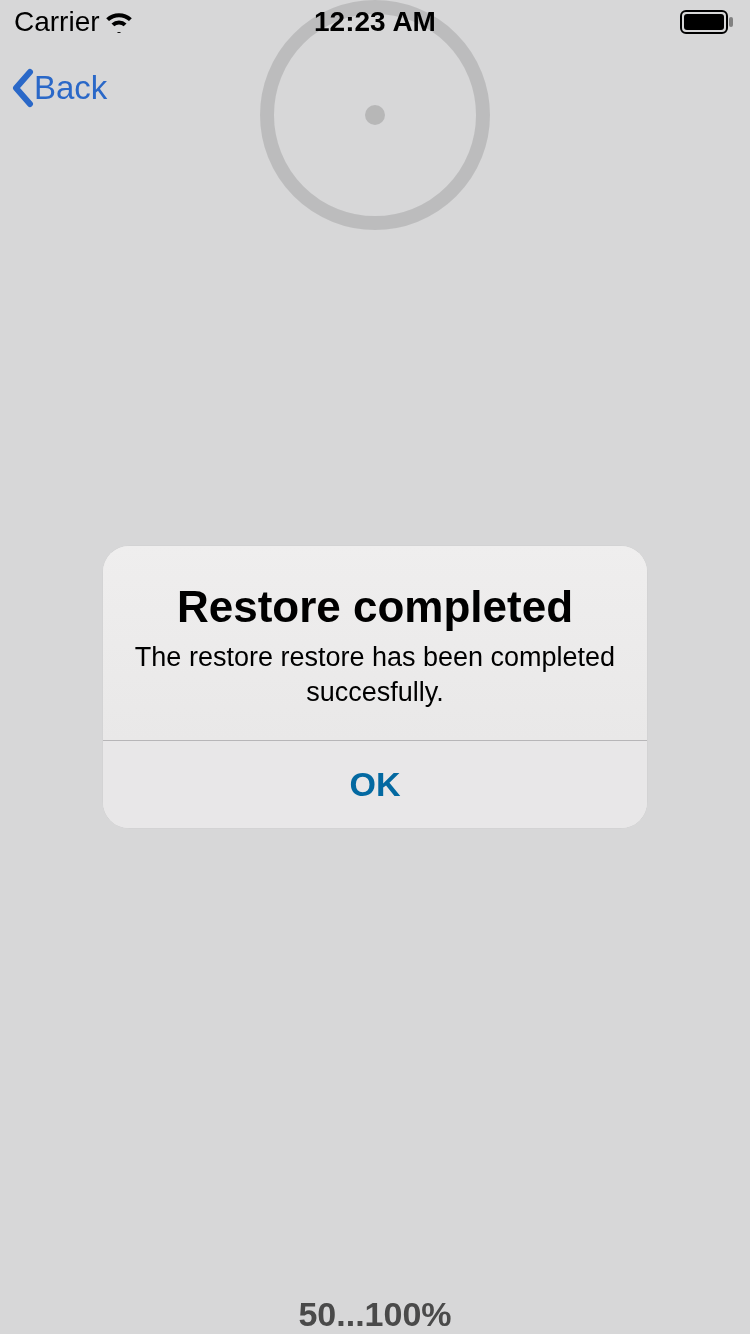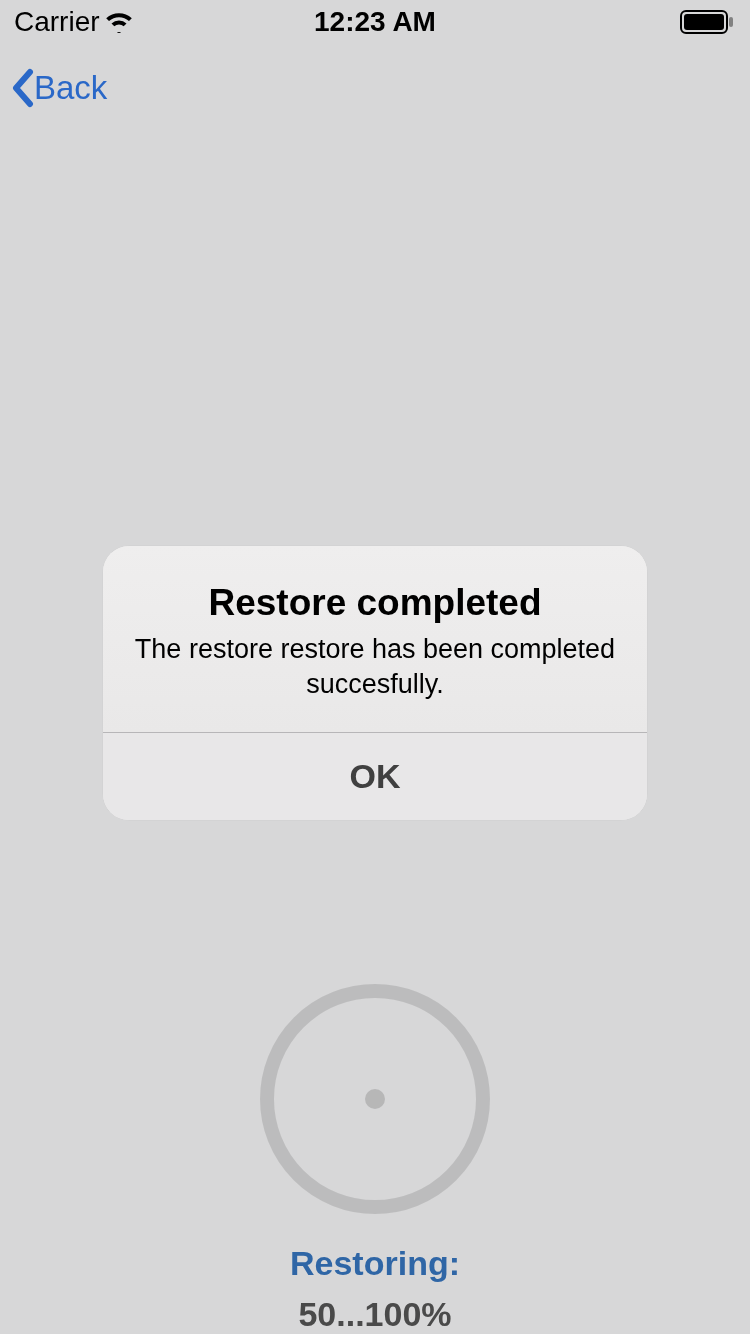--- a/index.html
+++ b/index.html
@@ -69,21 +69,21 @@
     }
     .back-chevron svg { display: block; }
 
     
     .bg-content {
       position: absolute;
       top: 0; left: 0; right: 0; bottom: 0;
       display: flex;
       flex-direction: column;
       align-items: center;
-      justify-content: flex-end;
+      justify-content: space-between;
     }
     .spinner-circle {
       width: 230px;
       height: 230px;
       border-radius: 50%;
       border: 14px solid rgba(0,0,0,0.12);
       position: relative;
       margin-bottom: 30px;
     }
     .spinner-dot {
@@ -118,21 +118,21 @@
       border-radius: 26px;
       overflow: hidden;
       box-shadow: 0 0 0 0.5px rgba(0,0,0,0.03);
     }
     .alert-body {
       padding: 36px 30px 30px 30px;
       text-align: center;
       background: linear-gradient(#efeeee, #e9e8e8);
     }
     .alert-title {
-      font-size: 37px;
+      font-size: 44px;
       font-weight: 600;
       color: #000;
       margin-bottom: 8px;
     }
     .alert-message {
       font-size: 27px;
       color: #000;
       line-height: 1.3;
     }
     .alert-divider {
@@ -142,21 +142,21 @@
     .alert-actions {
       display: flex;
       background: #e8e7e8;
     }
     .alert-button {
       flex: 1;
       text-align: center;
       padding: 24px 0;
       font-size: 34px;
       font-weight: 600;
-      color: #404040;
+      color: #0369a1;
       cursor: pointer;
     }
   </style>
 </head>
 <body>
 
 <div class="status-bar">
   <div class="status-left">
     <span>Carrier</span>
     <span class="wifi-icon">

